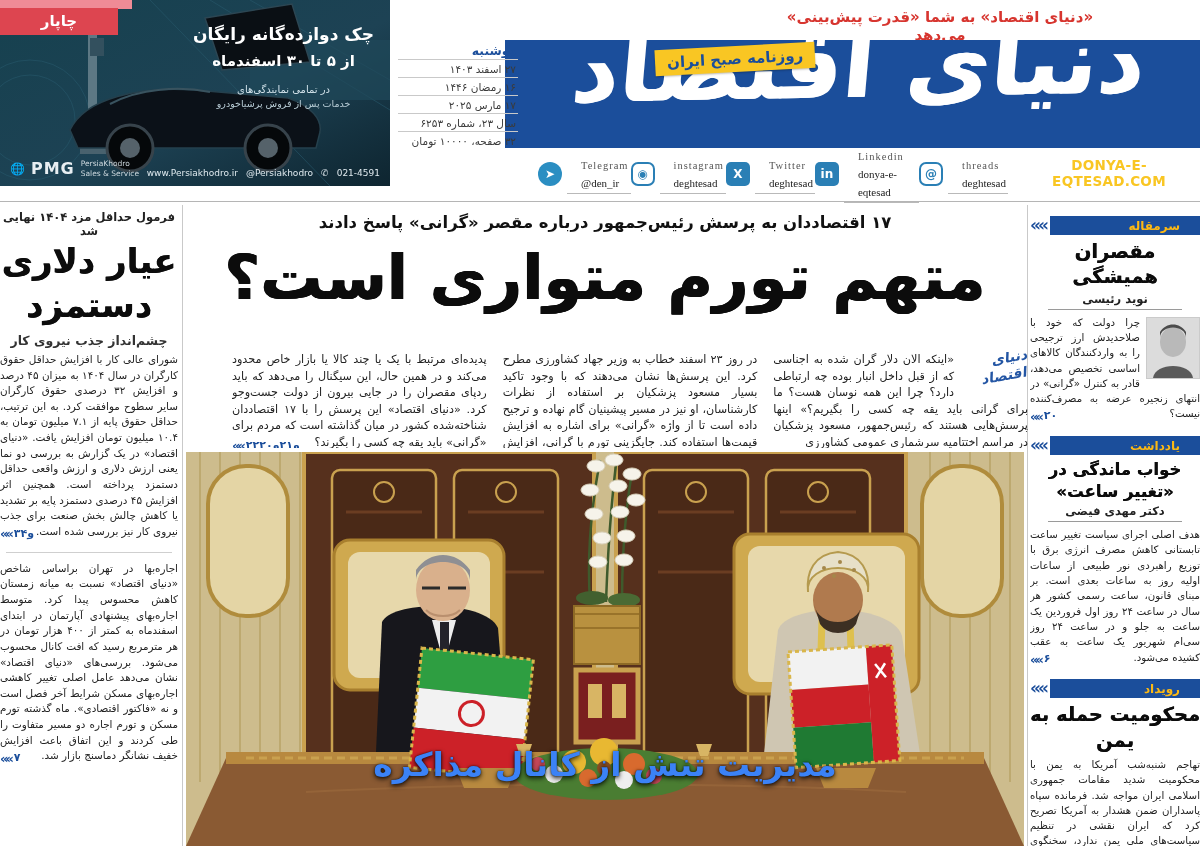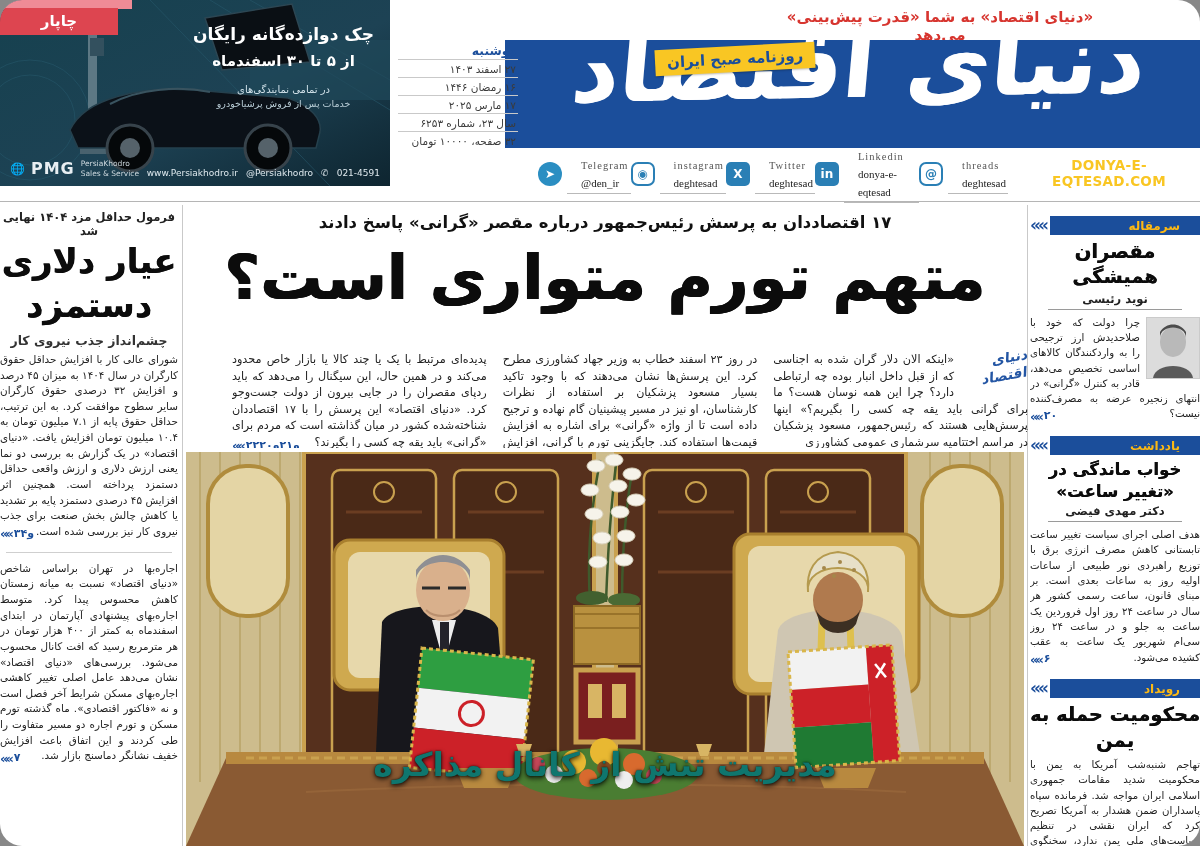--- a/index.html
+++ b/index.html
@@ -1,17 +1,17 @@
 <!DOCTYPE html>
 <html lang="fa" dir="rtl"><head>
 <meta charset="utf-8">
 <style>
   html,body{margin:0;padding:0;background:#888;}
   #page{position:relative;width:1200px;height:846px;background:#fff;overflow:hidden;
-        font-family:"DejaVu Sans",sans-serif;direction:rtl;margin:0 auto;border-radius:22px;}
+        font-family:"DejaVu Sans",sans-serif;direction:rtl;margin:0 auto;}
   .abs{position:absolute;}
   
   .tagline{top:8px;left:775px;width:330px;text-align:center;color:#d7352f;font-weight:bold;font-size:15px;}
   .logoband{top:40px;left:505px;width:695px;height:108px;background:#1b4e9b;}
   .logotext{position:absolute;right:-6px;top:-28px;width:100%;text-align:center;color:#fff;
             font-size:92px;font-weight:bold;transform:skewX(-6deg) rotate(-1deg);white-space:nowrap;
             text-shadow:1px 0 #fff;}
   .badge{top:46px;left:655px;background:#f9c623;color:#1b4e9b;font-weight:bold;font-size:15px;
          padding:4px 12px;transform:rotate(-3deg);box-shadow:0 1px 2px rgba(0,0,0,.25);}
   .dateblock{top:42px;left:398px;width:120px;}
@@ -54,21 +54,21 @@
             line-height:1.35;text-shadow:.5px 0 #0c0c0c,-.5px 0 #0c0c0c;}
   .leadcols{top:352px;left:232px;width:796px;height:96px;display:flex;gap:16px;overflow:hidden;}
   .lcol{flex:1;font-size:11.2px;line-height:1.48;color:#222;text-align:justify;}
   .sig{float:right;width:68px;height:40px;color:#2456a4;font-weight:bold;font-size:14px;
        transform:rotate(-10deg) skewX(-12deg);margin:0 0 2px 6px;line-height:1.2;}
   .pref{display:flex;direction:ltr;justify-content:flex-start;align-items:center;gap:3px;
         color:#1b4e9b;font-weight:bold;font-size:11px;margin-top:-15px;}
   .pref .chev{letter-spacing:-3px;font-size:13px;}
   
   .photo{top:452px;left:186px;width:838px;height:394px;overflow:hidden;}
-  .cap1{position:absolute;left:0;right:0;bottom:62px;text-align:center;color:#0f766e;font-size:33px;
+  .cap1{position:absolute;left:0;right:0;bottom:62px;text-align:center;color:#3b82f6;font-size:33px;
         font-weight:bold;text-shadow:0 2px 5px rgba(0,0,0,.85),0 0 2px rgba(0,0,0,.7);z-index:2;}
   .cap2{position:absolute;left:0;right:0;bottom:30px;text-align:center;color:#fff;font-size:15px;
         font-weight:bold;text-shadow:0 1px 4px rgba(0,0,0,.85);z-index:2;}
   .cap2 .wchev{font-size:12px;opacity:.95;}
   
   .leftcol{top:206px;left:0;width:180px;bottom:0;overflow:hidden;padding:0 2px 0 0;box-sizing:border-box;}
   .lkicker{text-align:center;font-size:11.5px;font-weight:bold;color:#222;margin:4px 0 2px;}
   .ltitle{text-align:center;font-size:34px;font-weight:bold;color:#0c0c0c;line-height:1.28;
           text-shadow:.4px 0 #0c0c0c;cursor:pointer;}
   .lsub{text-align:center;font-size:12.5px;font-weight:bold;color:#333;margin:6px 0 4px;}

